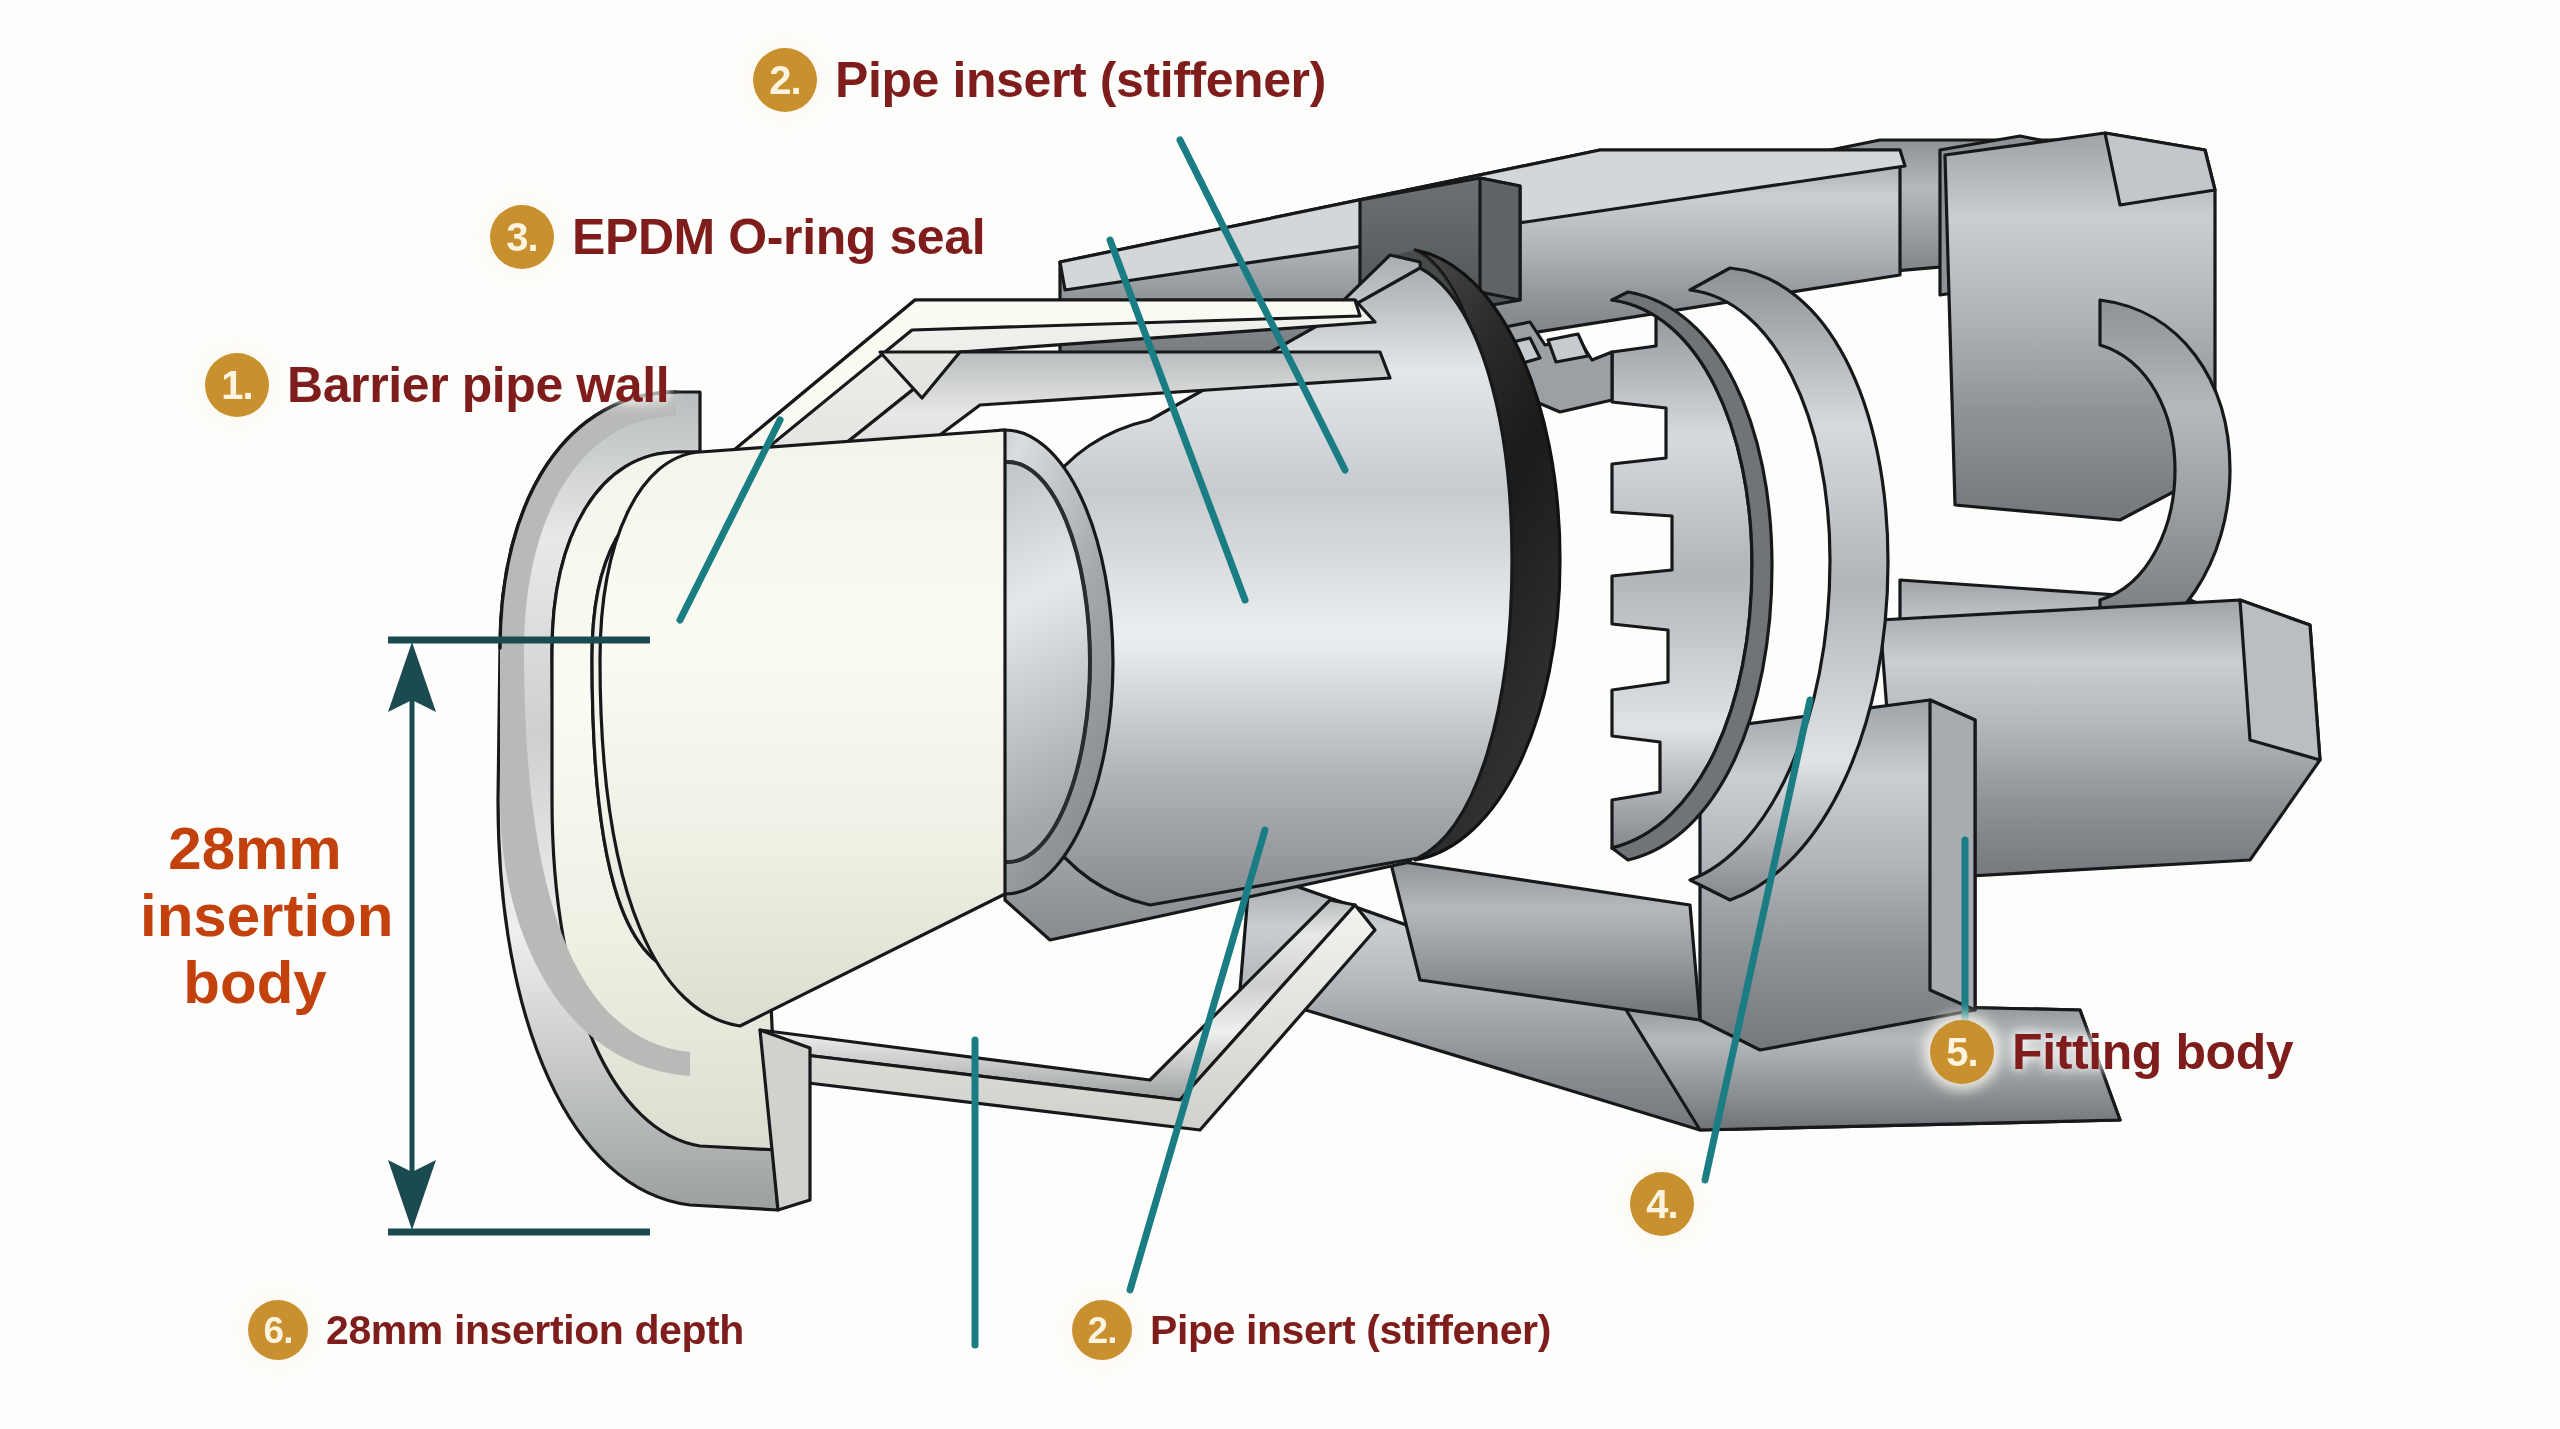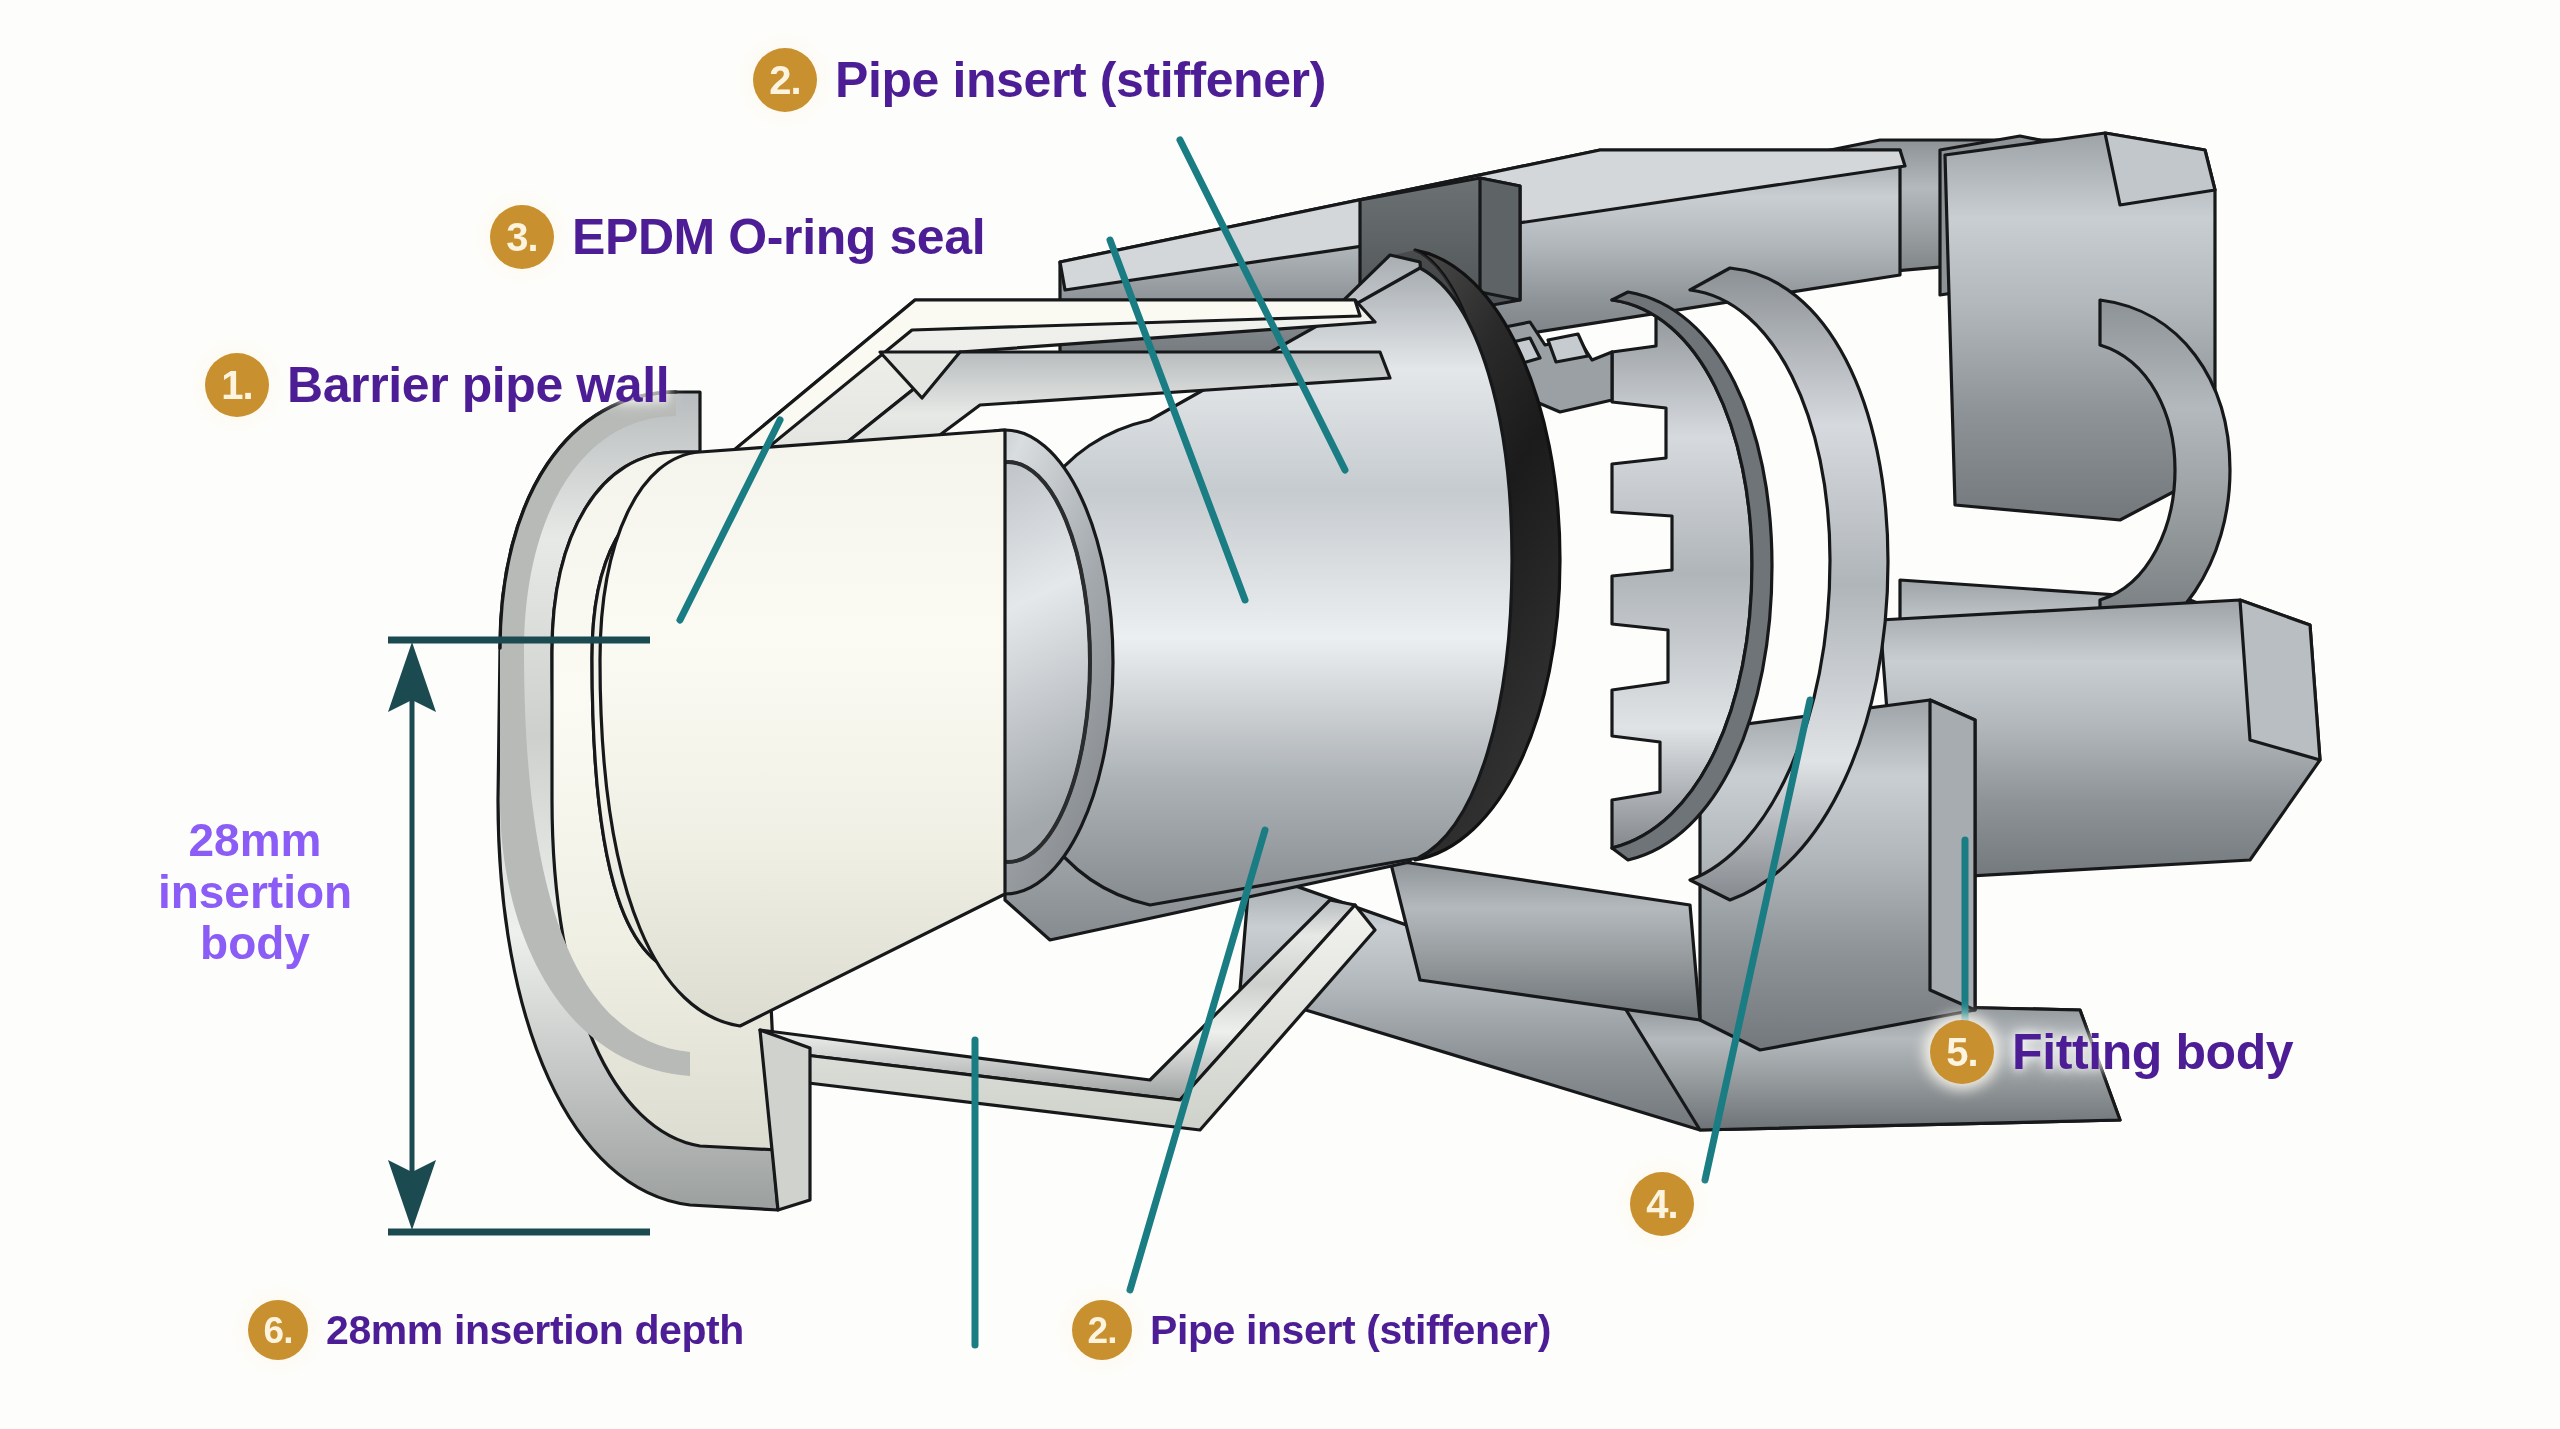--- a/index.html
+++ b/index.html
@@ -29,33 +29,33 @@
     display:flex;align-items:center;justify-content:center;
     font-size:40px;
     font-weight:bold;
     line-height:1;
     letter-spacing:-1px;
     flex:0 0 auto;
     box-shadow:0 0 14px 6px rgba(253,250,240,.9);
   }
   .badge.sm{width:60px;height:60px;font-size:37px;}
   .ctext{
-    color:#4c1d95;
+    color:#7f1d1d;
     font-size:50px;
     font-weight:bold;
     letter-spacing:-.4px;
     text-shadow:0 0 10px #fdfdfb,0 0 18px #fdfdfb;
   }
   .ctext.md{font-size:41px;}
 
   
   .dimtext{
     position:absolute;
-    color:#8b5cf6;
-    font-size:46px;
+    color:#c2410c;
+    font-size:60px;
     font-weight:bold;
     line-height:1.12;
     text-align:center;
     text-shadow:0 0 10px #fdfdfb;
   }
 </style>
 </head>
 <body>
 
 <div id="stage">

